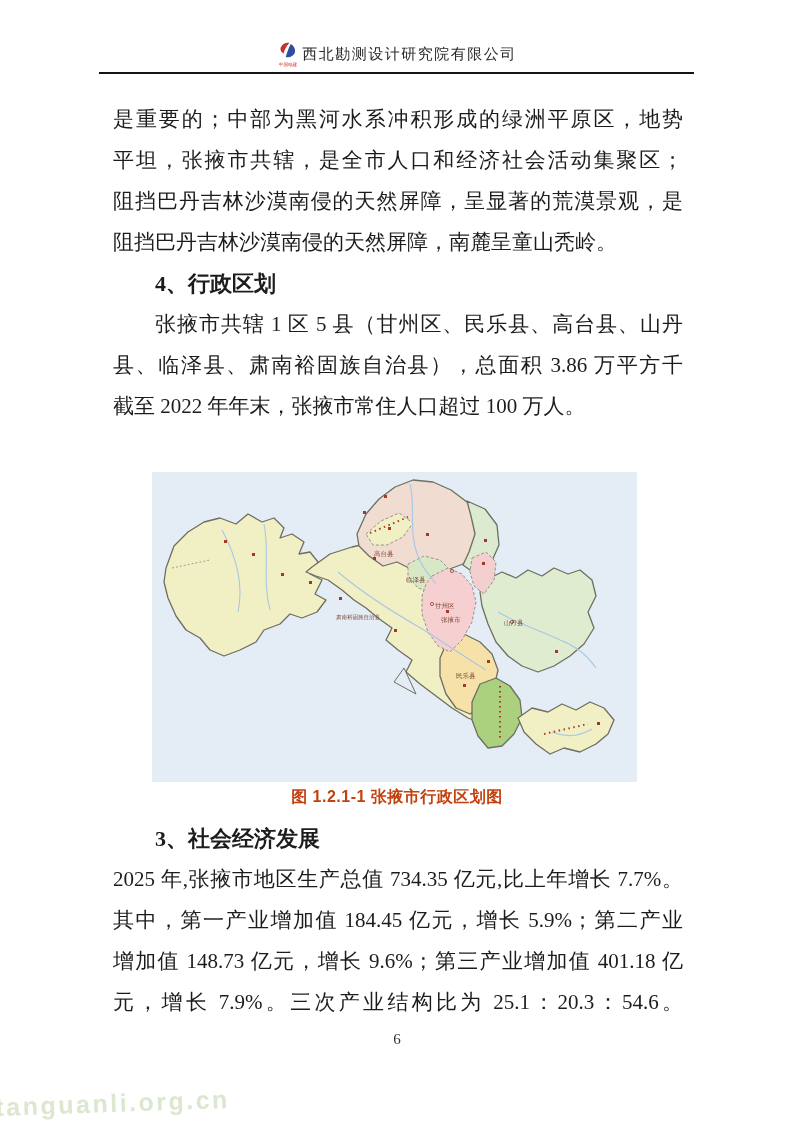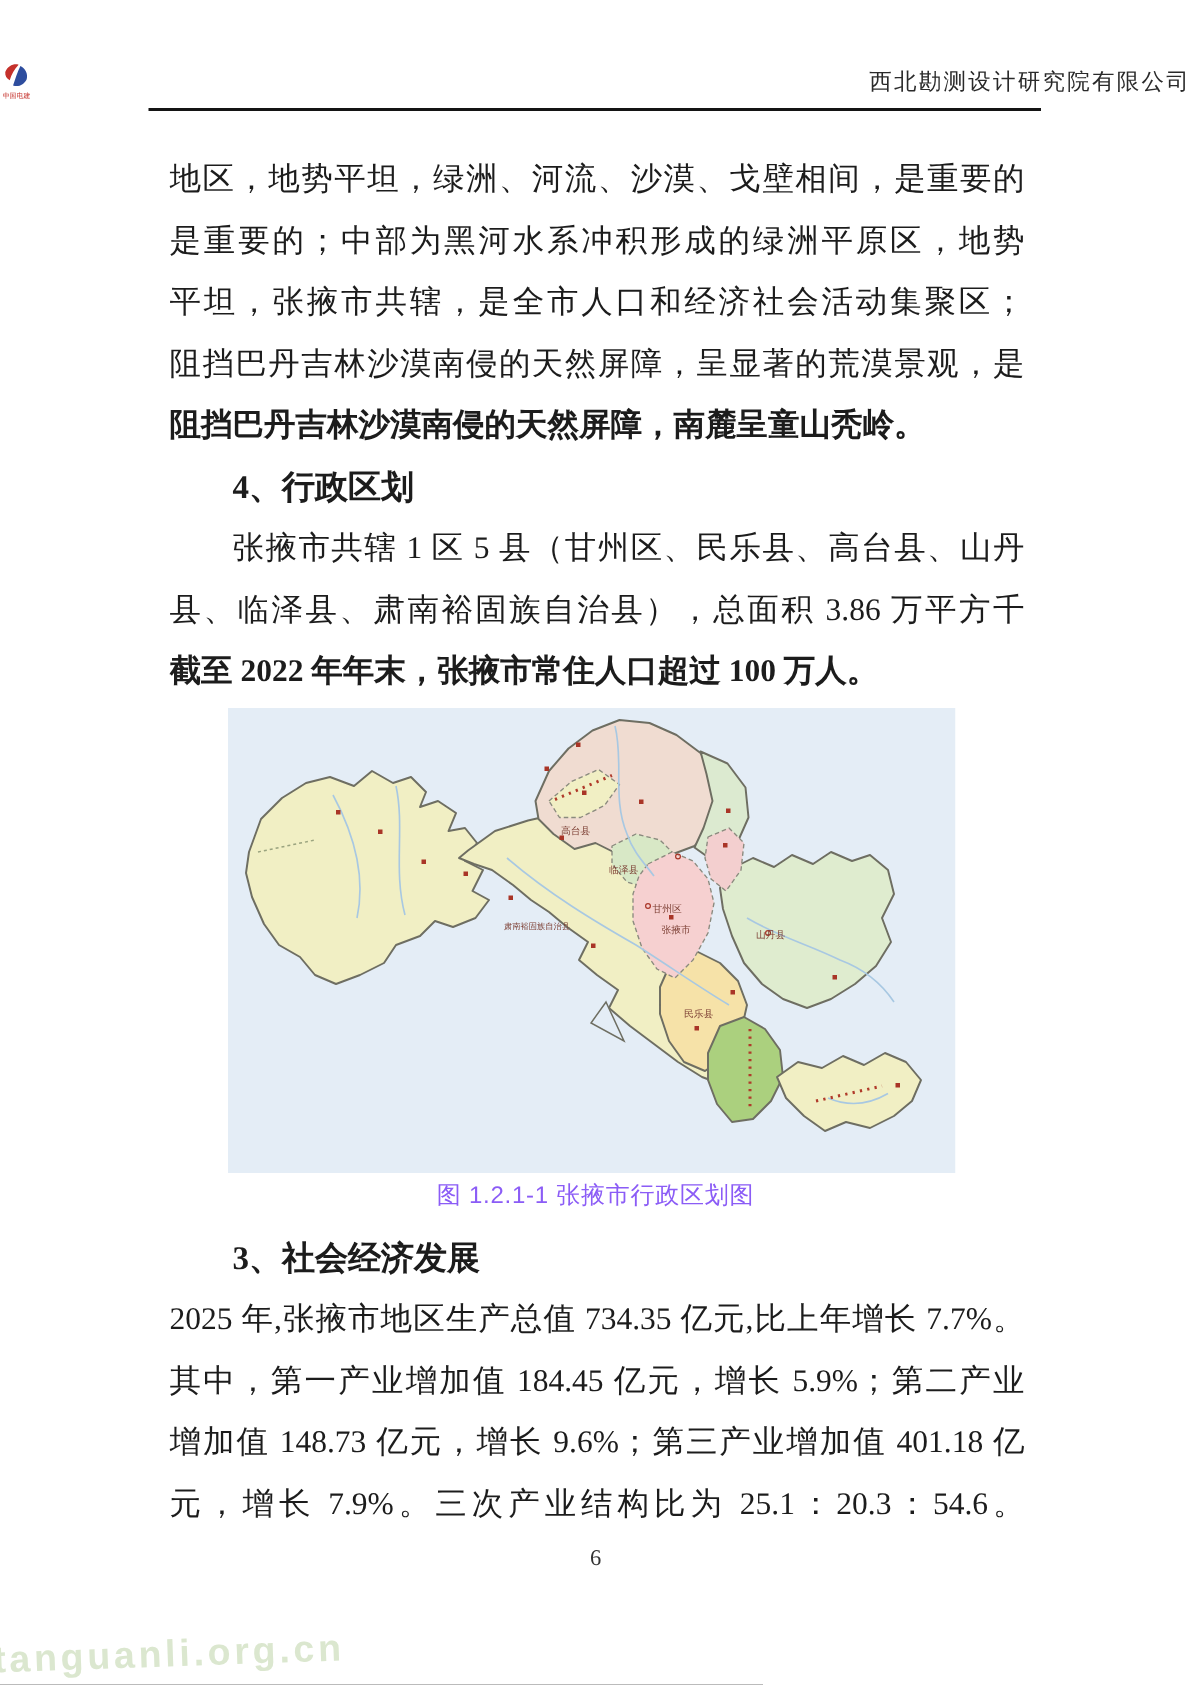--- a/index.html
+++ b/index.html
@@ -3,44 +3,44 @@
 <meta charset="utf-8">
 <style>
   html,body { margin:0; padding:0; background:#888; }
   .page {
     position:relative; width:794px; height:1123px; margin:0 auto;
     background:#ffffff; overflow:hidden;
     font-family:"Liberation Serif","DejaVu Serif",serif; color:#1c1c1c;
   }
   .header-row {
     position:absolute; top:41px; left:0; width:100%;
-    display:flex; justify-content:space-between; align-items:center; gap:3px;
+    display:flex; justify-content:center; align-items:center; gap:3px;
   }
   .logo { width:22px; height:26px; flex:0 0 auto; }
   .company {
     font-size:15px; letter-spacing:1.5px; color:#2a2a2a;
     font-family:"Liberation Serif","DejaVu Serif",serif;
   }
   .header-rule { position:absolute; top:72px; left:99px; width:595px; height:2px; background:#141414; }
 
   .flow { position:absolute; left:113px; width:570px; font-size:21px; line-height:41px; }
   .flow1 { top:99px; }
   .flow2 { top:818px; }
   .tline { height:41px; overflow:hidden; text-align:justify; text-align-last:justify; }
-  .tline.end { text-align-last:left;font-weight:bold; }
+  .tline.end { text-align-last:left; }
   .tline.ind { text-indent:42px; }
   .tline.h { font-weight:bold; font-size:22px; text-align:left; text-align-last:left; }
 
   .map-wrap { position:absolute; top:472px; left:152px; width:485px; height:310px; }
   .map-wrap svg { display:block; }
 
   .caption {
     position:absolute; top:787px; left:0; width:100%; text-align:center;
     font-family:"Liberation Sans","DejaVu Sans",sans-serif;
-    font-weight:normal; font-size:16px; color:#8b5cf6; letter-spacing:0.5px;
+    font-weight:bold; font-size:16px; color:#c2410c; letter-spacing:0.5px;
   }
   .pagenum { position:absolute; top:1031px; left:0; width:100%; text-align:center; font-size:15px; color:#333; }
   .watermark {
     position:absolute; left:-4px; top:1093px;
     font-family:"Liberation Sans","DejaVu Sans",sans-serif;
     font-weight:bold; font-size:25px; letter-spacing:2.5px;
     color:#dbe7cf; transform:rotate(-2deg); transform-origin:left bottom;
     white-space:nowrap;
   }
   .map-label { font-family:"Liberation Sans","DejaVu Sans",sans-serif; fill:#7d4035; }
@@ -54,21 +54,20 @@
     <svg class="logo" viewBox="0 0 22 26">
       <path d="M3.5,7 C5.2,2.8 9.2,1.2 12.4,2.1 C9.6,5.2 7.6,8.4 6.5,12.5 C4.4,11.4 3.3,9.6 3.5,7 Z" fill="#c5312b"></path>
       <path d="M13.6,3 C16.8,4.6 18.9,8.2 17.8,11.8 C16.2,15.4 12.4,17.2 8.7,16 C10.3,11.4 11.5,7.2 13.6,3 Z" fill="#2e4d9e"></path>
       <text x="11" y="24.5" font-size="4.6" text-anchor="middle" fill="#c5312b">中国电建</text>
     </svg>
     <span class="company">西北勘测设计研究院有限公司</span>
   </div>
   <div class="header-rule"></div>
 
   <div class="flow flow1">
-    <div class="tline">地区，地势平坦，绿洲、河流、沙漠、戈壁相间，是重要的</div>
     <div class="tline">是重要的；中部为黑河水系冲积形成的绿洲平原区，地势</div>
     <div class="tline">平坦，张掖市共辖，是全市人口和经济社会活动集聚区；</div>
     <div class="tline">阻挡巴丹吉林沙漠南侵的天然屏障，呈显著的荒漠景观，是</div>
     <div class="tline end">阻挡巴丹吉林沙漠南侵的天然屏障，南麓呈童山秃岭。</div>
     <div class="tline h ind">4、行政区划</div>
     <div class="tline ind">张掖市共辖 1 区 5 县（甘州区、民乐县、高台县、山丹</div>
     <div class="tline">县、临泽县、肃南裕固族自治县），总面积 3.86 万平方千米。</div>
     <div class="tline end">截至 2022 年年末，张掖市常住人口超过 100 万人。</div>
   </div>
 

